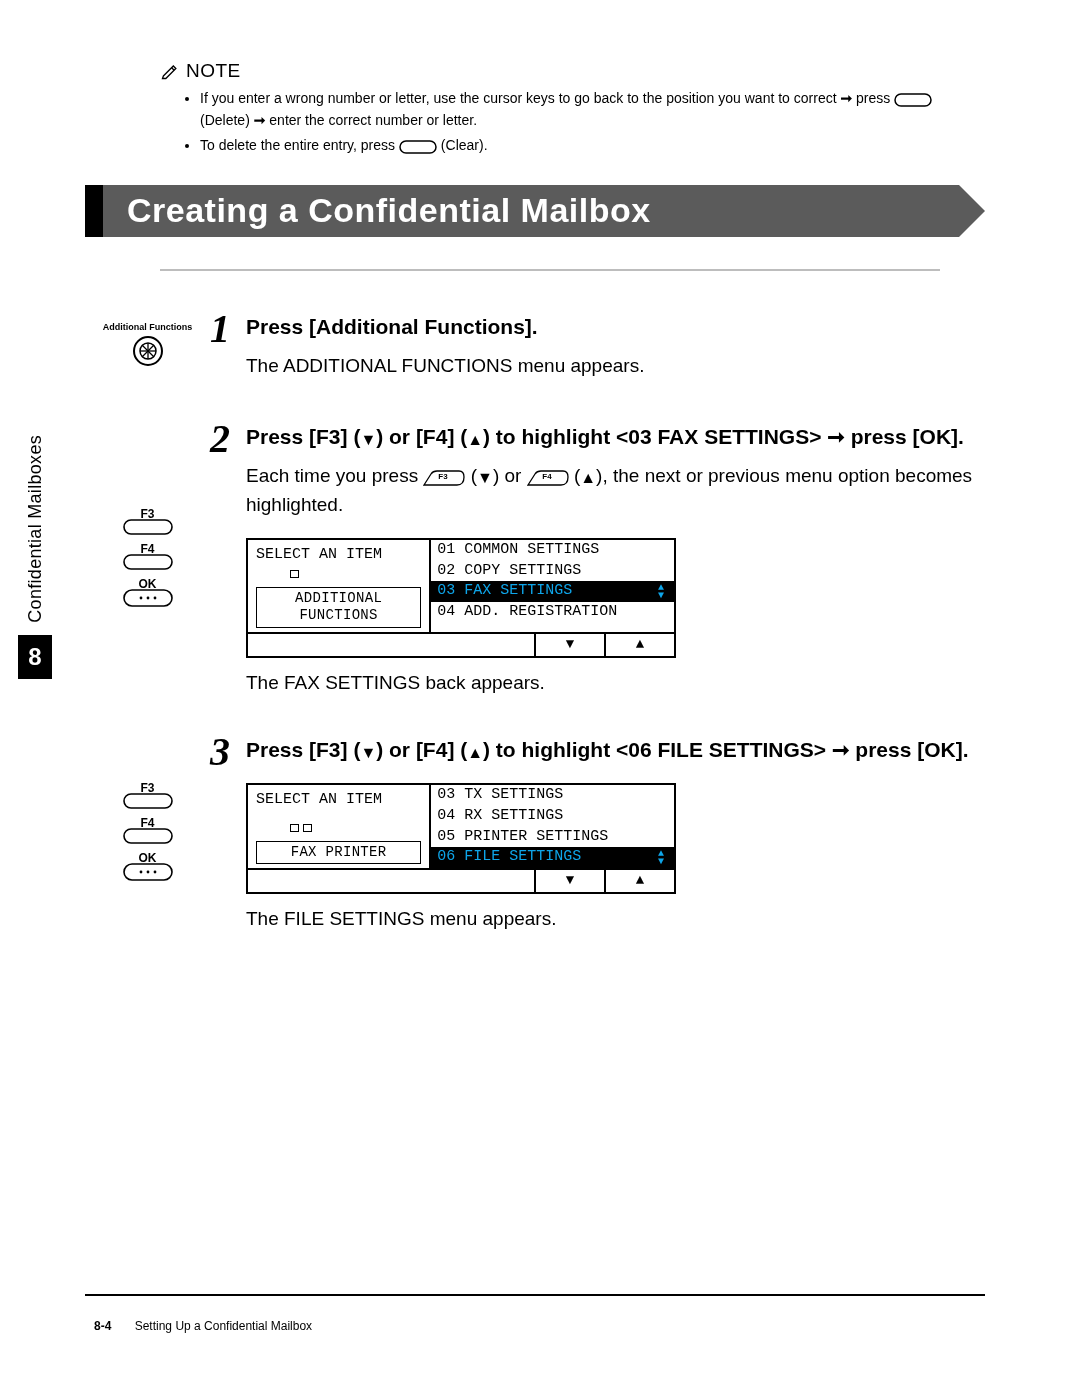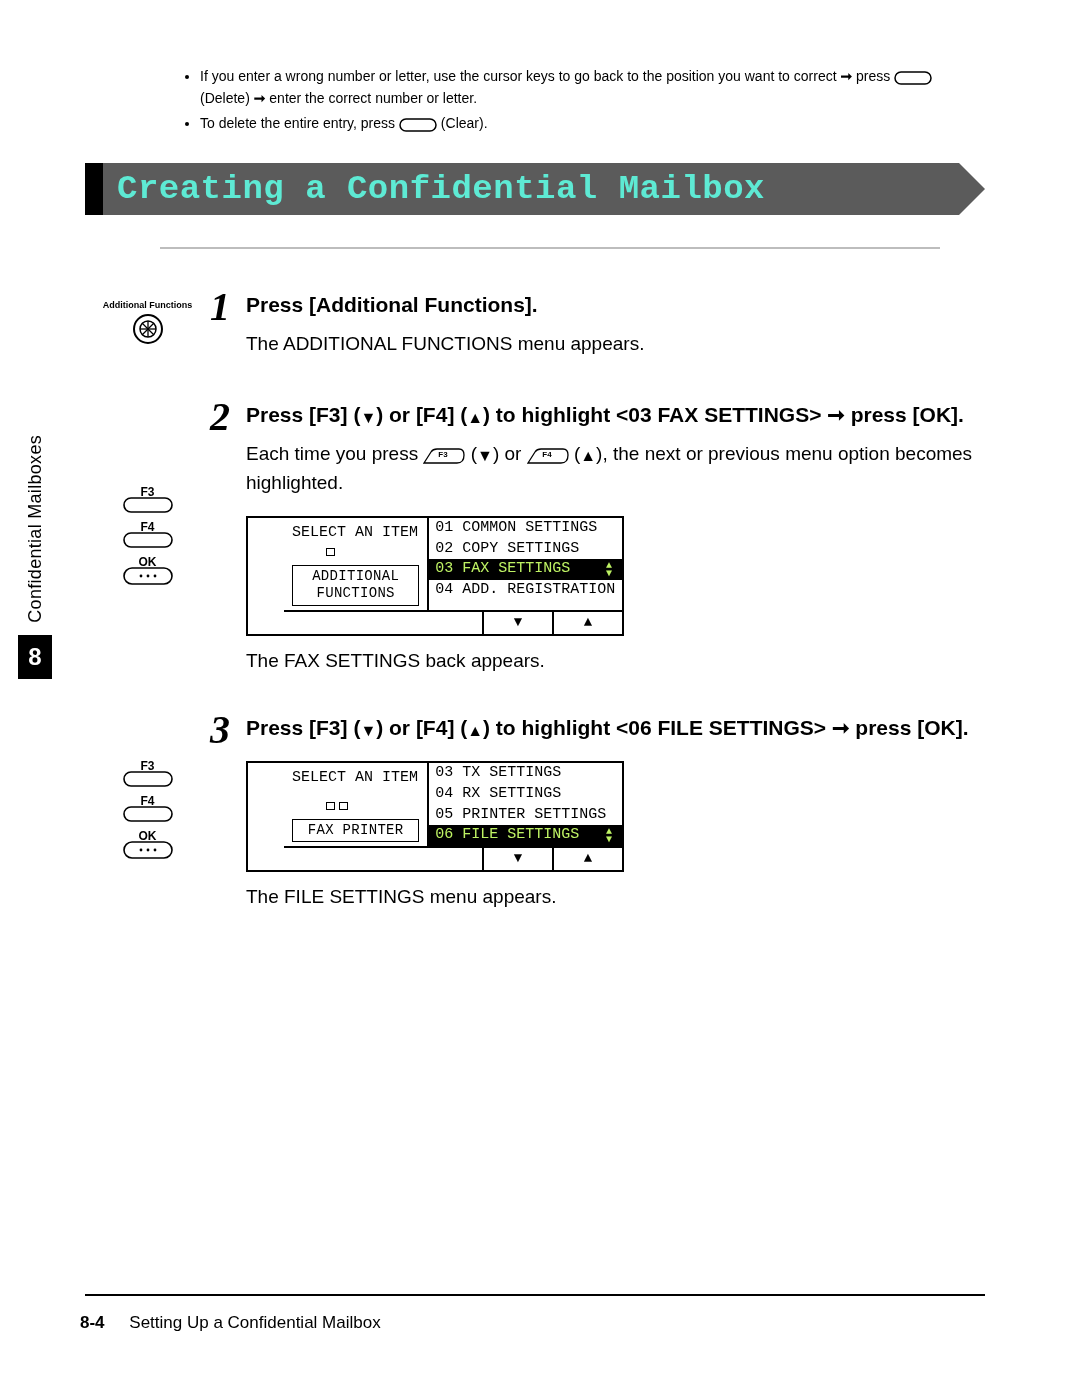--- a/index.html
+++ b/index.html
@@ -50,29 +50,29 @@
     width: 100%;
     height: 52px;
   }
   .banner-left {
     width: 18px;
     background: #000;
   }
   .banner-body {
     flex: 1;
     background: #5b5b5b;
-    color: #5eead4;
-    font-family: Liberation Mono, monospace;
+    color: #ffffff;
+    font-family: Liberation Sans, sans-serif;
     font-stretch: condensed;
     font-weight: bold;
     font-size: 34px;
     letter-spacing: .5px;
     display: flex;
     align-items: center;
-    padding-left: 14px;
+    padding-left: 24px;
     position: relative;
   }
   .banner-arrow {
     width: 0; height: 0;
     border-top: 26px solid transparent;
     border-bottom: 26px solid transparent;
     border-left: 26px solid #5b5b5b;
   }
 
   .intro {
@@ -122,26 +122,25 @@
   
   .af-label { font-size: 9px; font-weight: bold; line-height: 1; }
   .af-circle-wrap { margin-top: 2px; }
   .fkey-stack { display: inline-block; }
   .fkey-row { margin: 4px 0; }
   .fkey-lab { font-size: 12px; font-weight: bold; line-height: 1; margin-bottom: -1px; }
 
   
   .lcd {
     margin-top: 18px;
-    width: 378px;
+    width: 430px;
     border: 2px solid #000;
     font-family: "Courier New", Courier, monospace;
     font-size: 15px;
     line-height: 1.25;
-    padding-left: 36px;
   }
   .lcd-top { display: flex; }
   .lcd-left {
     width: 43%;
     border-right: 2px solid #000;
     padding: 6px 8px 4px 8px;
     display: flex;
     flex-direction: column;
   }
   .lcd-left-top { flex: 1; }
@@ -150,21 +149,21 @@
   .lcd-left-bottom {
     margin-top: 4px;
     border: 1.5px solid #000;
     padding: 2px 4px;
     text-align: center;
     font-size: 14px;
     letter-spacing: .3px;
   }
   .lcd-right { width: 57%; position: relative; }
   .lcd-item { padding: 1px 6px 1px 6px; white-space: nowrap; }
-  .lcd-item.hl { background: #000; color: #bef264; display: flex; align-items: center; }
+  .lcd-item.hl { background: #000; color: #0ea5e9; display: flex; align-items: center; }
   .lcd-item.hl .txt { flex: 1; }
   .updown-mini { width: 14px; text-align: center; line-height: 8px; font-size: 10px; }
   .lcd-bottom {
     display: flex;
     border-top: 2px solid #000;
     height: 24px;
   }
   .lcd-bottom .sp { flex: 1; }
   .lcd-bottom .btn {
     width: 70px;
@@ -201,41 +200,52 @@
 
   
   .footer-rule {
     position: absolute;
     left: 85px; right: 95px;
     bottom: 92px;
     border-top: 2px solid #000;
   }
   .footer {
     position: absolute;
-    left: 80px;
+    left: 94px;
     bottom: 55px;
-    font-size: 17px;
+    font-size: 12px;
     text-align: center;
   }
   .footer .pg { font-weight: bold; margin-right: 20px; }
 
   .arrow-right { font-weight: bold; }
   .tri { font-size: 16px; vertical-align: -1px; }
 </style>
 </head>
 <body>
 
 <div class="page">
 
   <div class="side-tab">
     <div class="side-text">Confidential Mailboxes</div>
     <div class="side-num">8</div>
   </div>
 
   <div class="note-block">
+    <div class="note-header">
+      <span class="note-icon">
+        <svg viewBox="0 0 24 24" width="20" height="20">
+            <g fill="none" stroke="#000" stroke-width="1.6">
+              <path d="M4 18 L16 6 L19 9 L7 21 L3 21 Z"></path>
+              <path d="M14 8 L17 11"></path>
+            </g>
+          </svg>
+      </span>
+      <span class="note-label">NOTE</span>
+    </div>
     <ul class="bullets">
       <li>
         <span>If you enter a wrong number or letter, use the cursor keys to go back to the position you want to correct </span><span class="arrow-right">➞</span><span> press </span><span class="inline-key"><svg width="38" height="14" viewBox="0 0 38 14">
               <rect x="1" y="1" width="36" height="12" rx="6" fill="none" stroke="#000" stroke-width="1.5"></rect>
             </svg></span><span> (Delete) </span><span class="arrow-right">➞</span><span> enter the correct number or letter.</span>
       </li>
       <li>
         <span>To delete the entire entry, press </span><span class="inline-key"><svg width="38" height="14" viewBox="0 0 38 14">
               <rect x="1" y="1" width="36" height="12" rx="6" fill="none" stroke="#000" stroke-width="1.5"></rect>
             </svg></span><span> (Clear).</span>

